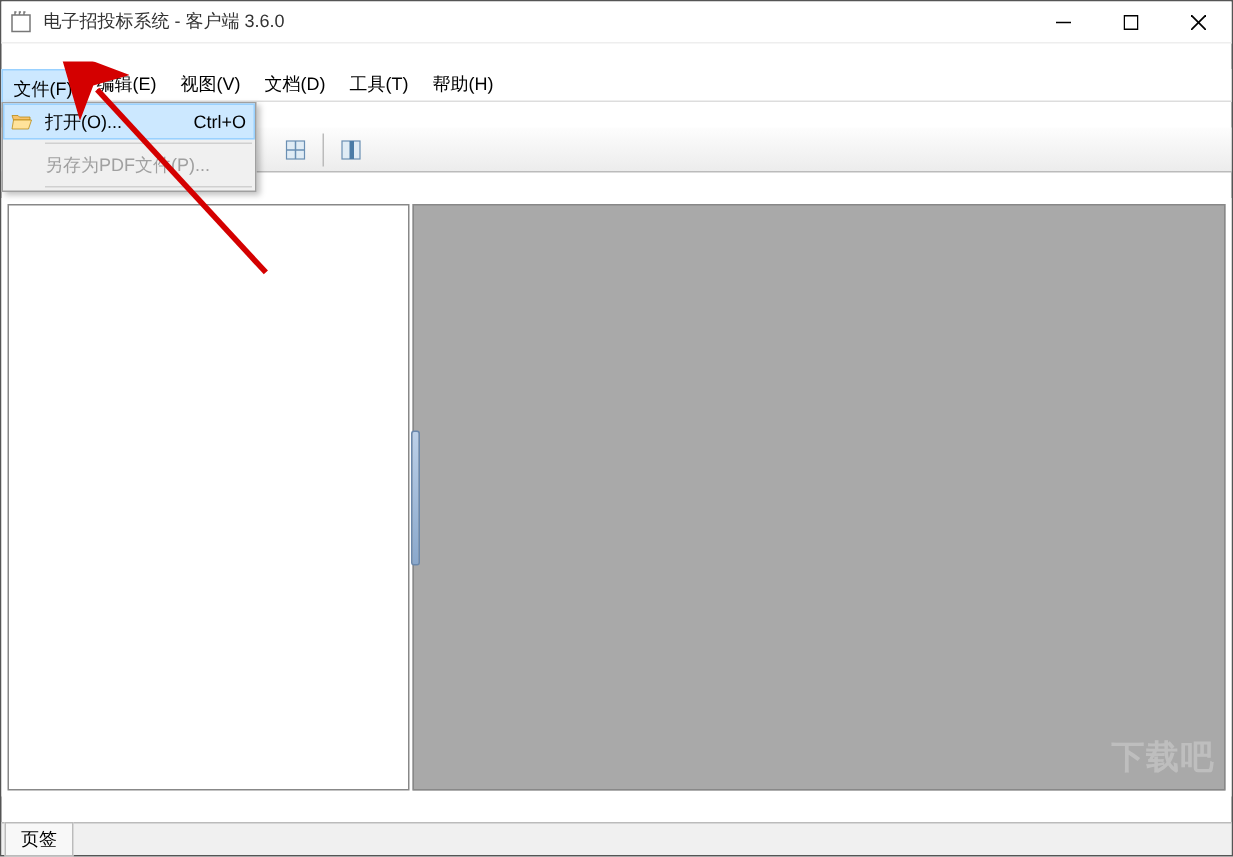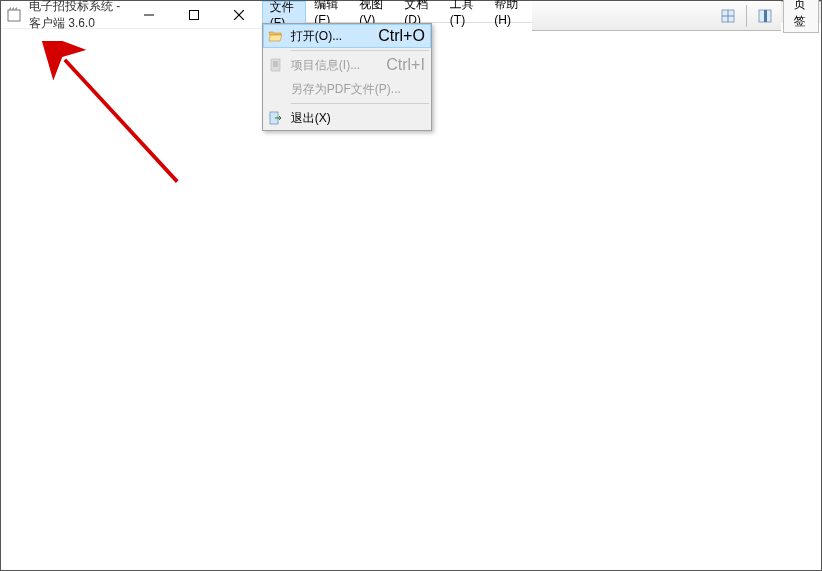--- a/index.html
+++ b/index.html
@@ -1,32 +1,32 @@
 <!DOCTYPE html>
 <html><head>
 <meta charset="utf-8">
 <style>
   * { box-sizing: border-box; margin: 0; padding: 0; }
   body { font-family: "Microsoft YaHei", Tahoma, sans-serif; font-size: 12px; background: #fff; }
-  .window { width: 822px; height: 571px; border: 1px solid #555; background: #fff; display: flex; flex-direction: row; position: relative; }
+  .window { width: 822px; height: 571px; border: 1px solid #555; background: #fff; display: flex; flex-direction: column; position: relative; gap: 17px; }
   .titlebar { height: 28px; background: #fff; display: flex; align-items: center; padding: 0 0 0 4px; border-bottom: 1px solid #eee; }
   .titlebar .icon-wrap { width: 18px; height: 18px; margin-right: 6px; display:flex; align-items:center; justify-content:center;}
   .titlebar .title { flex: 1; color: #333; font-size: 12px; }
   .win-controls { display: flex; }
   .win-btn { width: 45px; height: 28px; display: flex; align-items: center; justify-content: center; color: #000; }
   .menubar { height: 22px; background: #fff; display: flex; align-items: stretch; border-bottom: 1px solid #ddd; }
   .menu-item { padding: 0 8px; display: flex; align-items: center; color: #000; cursor: default; position: relative; }
   .menu-item.active { background: #cce8ff; border: 1px solid #99d1ff; padding: 12px 7px; }
   .dropdown { position: absolute; top: 21px; left: -1px; width: 170px; background: #f0f0f0; border: 1px solid #a0a0a0; box-shadow: 2px 2px 4px rgba(0,0,0,0.25); z-index: 100; }
   .dd-item { height: 24px; display: flex; align-items: center; padding: 0 6px 0 4px; position: relative; }
   .dd-item.hover { background: #cce8ff; border: 1px solid #99d1ff; padding: 0 5px 0 3px; }
   .dd-item.disabled { color: #a0a0a0; }
   .dd-icon { width: 18px; height: 18px; margin-right: 6px; display:flex; align-items:center; justify-content:center; }
   .dd-label { flex: 1; }
-  .dd-short { color: inherit; font-size: 16px; }
+  .dd-short { color: inherit; font-size: 12px; }
   .dd-sep { height: 1px; background: #d0d0d0; margin: 2px 2px 2px 28px; }
   .toolbar { height: 30px; background: linear-gradient(#fdfdfd,#ececec); border-bottom: 1px solid #bbb; display: flex; align-items: center; padding: 0 4px; gap: 4px; }
   .tool-btn { width: 24px; height: 24px; display:flex; align-items:center; justify-content:center; border:1px solid transparent; }
   .tool-sep { width:1px; height:22px; background:#bbb; margin:0 2px; }
   .content { flex: 1; display: flex; background: #fff; position: relative; overflow:hidden;}
   .left-pane { width: 268px; background: #fff; border: 1px solid #888; margin: 4px 2px 4px 4px; }
   .right-pane { flex: 1; background: #a9a9a9; border: 1px solid #888; margin: 4px 4px 4px 0; position:relative; }
   .splitter-handle { position:absolute; top:50%; left:-2px; transform:translateY(-50%); width:6px; height:90px; background: linear-gradient(#bcd0e8,#8aa8cc); border:1px solid #6a88ac; border-radius:2px; }
   .statusbar { height: 22px; background: #f0f0f0; border-top: 1px solid #bbb; display: flex; align-items: center; }
   .status-cell { padding: 2px 10px; border: 1px solid #bbb; margin: 19px 2px; background: #f8f8f8; }
@@ -76,45 +76,24 @@
             <svg width="16" height="16" viewBox="0 0 16 16">
                 <path d="M1 4h4l1 1h7v2H2z" fill="#f7c46c" stroke="#b8860b" stroke-width="0.5"></path>
                 <path d="M2 7h12l-2 6H1z" fill="#ffe39b" stroke="#b8860b" stroke-width="0.5"></path>
               </svg>
           </span>
           <span class="dd-label">打开(O)...</span>
           <span class="dd-short">Ctrl+O</span>
         </div>
         <div class="dd-sep"></div>
         <div class="dd-item disabled">
-          <span class="dd-icon">
-            <svg width="16" height="16" viewBox="0 0 16 16">
-                <rect x="3" y="2" width="9" height="12" fill="#ddd" stroke="#aaa" stroke-width="0.5"></rect>
-                <line x1="5" y1="5" x2="10" y2="5" stroke="#aaa"></line>
-                <line x1="5" y1="7" x2="10" y2="7" stroke="#aaa"></line>
-                <line x1="5" y1="9" x2="10" y2="9" stroke="#aaa"></line>
-              </svg>
-          </span>
-          <span class="dd-label">项目信息(I)...</span>
-          <span class="dd-short">Ctrl+I</span>
-        </div>
-        <div class="dd-item disabled">
           <span class="dd-icon"></span>
           <span class="dd-label">另存为PDF文件(P)...</span>
         </div>
         <div class="dd-sep"></div>
-        <div class="dd-item">
-          <span class="dd-icon">
-            <svg width="16" height="16" viewBox="0 0 16 16">
-                <rect x="2" y="2" width="8" height="12" fill="#cfe6f7" stroke="#4a7ba6" stroke-width="0.6"></rect>
-                <path d="M7 8h6M11 6l2 2-2 2" fill="none" stroke="#2d6a2d" stroke-width="1"></path>
-              </svg>
-          </span>
-          <span class="dd-label">退出(X)</span>
-        </div>
       </div>
     </div>
     <div class="menu-item">
         <span>编辑(E)</span>
       </div>
     <div class="menu-item">
         <span>视图(V)</span>
       </div>
     <div class="menu-item">
         <span>文档(D)</span>

